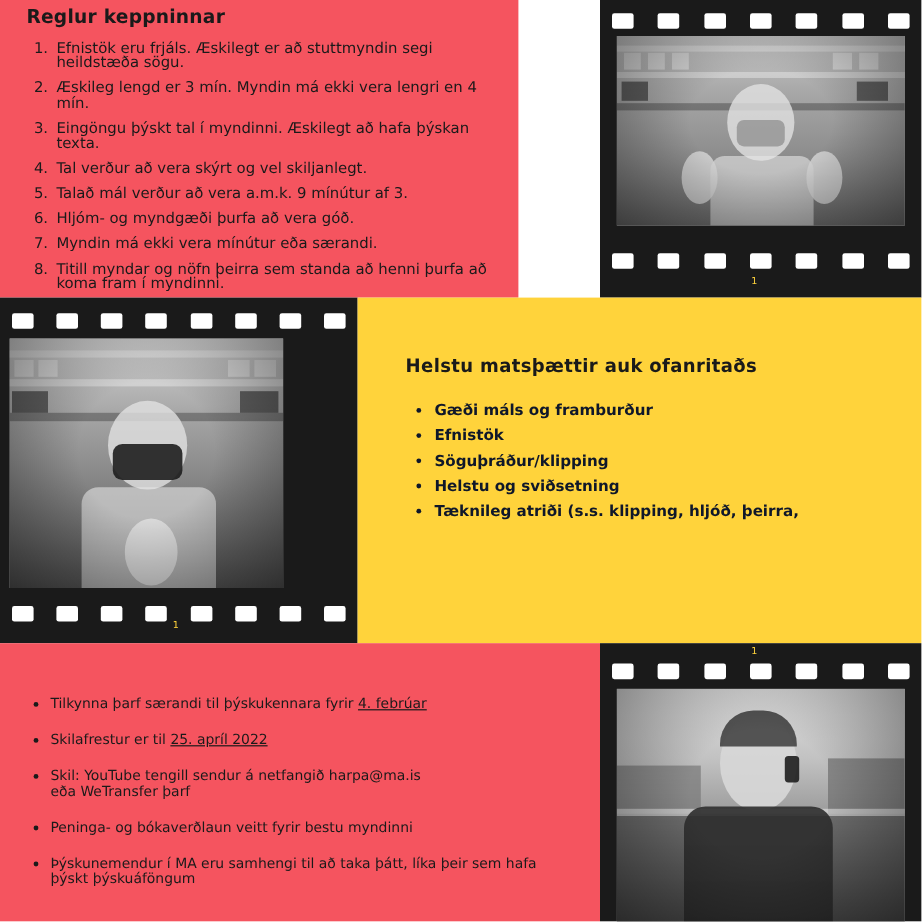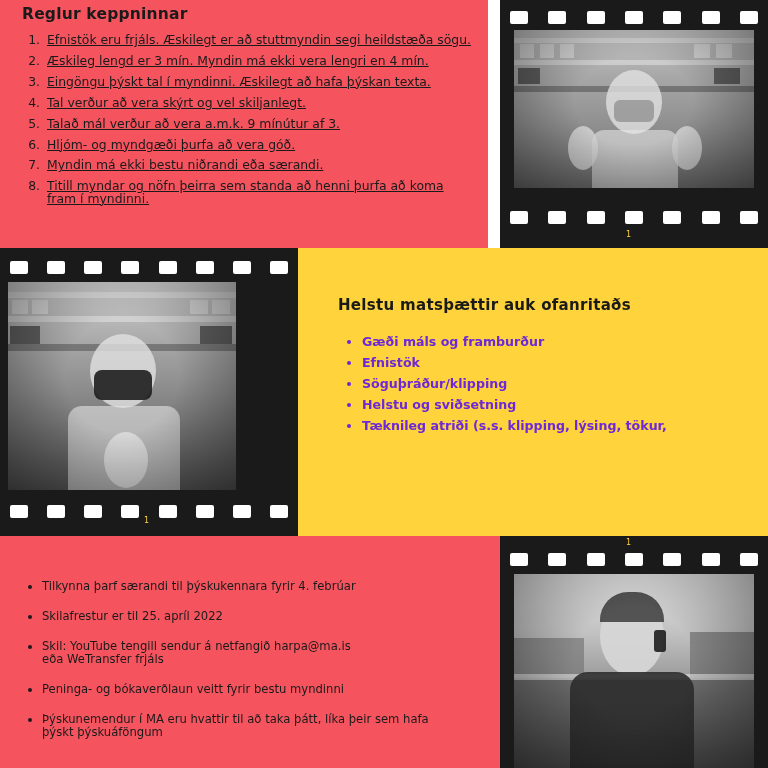--- a/index.html
+++ b/index.html
@@ -19,21 +19,21 @@
     height: 768px;
     background: #ffffff;
   }
 
   
   .quad {
     position: absolute;
     box-sizing: border-box;
   }
   .q-rules {
-    left: 0; top: 0; width: 488px; height: 248px;
+    left: 0; top: 0; width: 432px; height: 248px;
     background: #f5545f;
   }
   .q-film-top {
     left: 500px; top: 0; width: 268px; height: 248px;
     background: #1a1a1a;
   }
   .q-film-left {
     left: 0; top: 248px; width: 298px; height: 288px;
     background: #1a1a1a;
   }
@@ -81,37 +81,36 @@
     right: 12px;
     margin: 0;
     padding-left: 26px;
     color: #1a1a1a;
     font-size: 12.4px;
     line-height: 1.0;
   }
   ol.rules li {
     margin-bottom: 8.5px;
     padding-left: 3px;
-    text-decoration: underline;
   }
 
   
   .criteria-title {
     position: absolute;
     left: 40px; top: 48px;
     font-size: 15.5px;
   }
   ul.criteria {
     position: absolute;
     left: 38px;
     top: 86px;
     right: 18px;
     margin: 0;
     padding-left: 26px;
-    color: #6d28d9;
+    color: #0f172a;
     font-size: 12.6px;
     font-weight: bold;
     line-height: 1.34;
   }
   ul.criteria li {
     margin-bottom: 4px;
   }
   ul.criteria li .cont {
     display: block;
     padding-left: 16px;
@@ -126,20 +125,21 @@
     margin: 0;
     padding-left: 20px;
     color: #1a1a1a;
     font-size: 11.6px;
     line-height: 1.12;
   }
   ul.info li {
     margin-bottom: 17px;
   }
   ul.info li .u {
+    text-decoration: underline;
   }
   .sprockets {
     position: absolute;
     left: 0;
     width: 100%;
     height: 22px;
     display: flex;
     justify-content: space-around;
     align-items: center;
     pointer-events: none;
@@ -198,21 +198,21 @@
 
   <div class="quad q-rules">
     <div class="rules-title lettered">Reglur keppninnar</div>
     <ol class="rules">
       <li>Efnistök eru frjáls. Æskilegt er að stuttmyndin segi heildstæða sögu.</li>
       <li>Æskileg lengd er 3 mín. Myndin má ekki vera lengri en 4 mín.</li>
       <li>Eingöngu þýskt tal í myndinni. Æskilegt að hafa þýskan texta.</li>
       <li>Tal verður að vera skýrt og vel skiljanlegt.</li>
       <li>Talað mál verður að vera a.m.k. 9 mínútur af 3.</li>
       <li>Hljóm- og myndgæði þurfa að vera góð.</li>
-      <li>Myndin má ekki bestu niðrandi eða særandi.</li>
+      <li>Myndin má ekki vera mínútur eða særandi.</li>
       <li>Titill myndar og nöfn þeirra sem standa að henni þurfa að koma fram í myndinni.</li>
     </ol>
   </div>
 
   <div class="quad q-film-top">
     <div class="sprockets" style="top:6px;">
       <div class="hole h"></div>
       <div class="hole h"></div>
       <div class="hole h"></div>
       <div class="hole h"></div>
@@ -309,42 +309,42 @@
       <li>
         <span>Efnistök</span>
       </li>
       <li>
         <span>Söguþráður/klipping</span>
       </li>
       <li>
         <span>Helstu og sviðsetning</span>
       </li>
       <li>
-        <span>Tæknileg atriði (s.s. klipping, lýsing, tökur,</span>
+        <span>Tæknileg atriði (s.s. klipping, hljóð, þeirra,</span>
       </li>
     </ul>
   </div>
 
   <div class="quad q-info">
     <ul class="info">
       <li>
         <span>Tilkynna þarf særandi til þýskukennara fyrir </span><span class="u">4. febrúar</span>
       </li>
       <li>
         <span>Skilafrestur er til </span><span class="u">25. apríl 2022</span>
       </li>
       <li>
         <span>Skil: YouTube tengill sendur á netfangið harpa@ma.is</span><br>
-        <span>eða WeTransfer frjáls</span>
+        <span>eða WeTransfer þarf</span>
       </li>
       <li>
         <span>Peninga- og bókaverðlaun veitt fyrir bestu myndinni</span>
       </li>
       <li>
-        <span>Þýskunemendur í MA eru hvattir til að taka þátt, líka þeir sem hafa</span><br>
+        <span>Þýskunemendur í MA eru samhengi til að taka þátt, líka þeir sem hafa</span><br>
         <span>þýskt þýskuáföngum</span>
       </li>
     </ul>
   </div>
 
   <div class="quad q-film-bottom">
     <div class="frame-num" style="left:126px; top:2px;">1</div>
 
     <div class="sprockets" style="top:12px;">
       <div class="hole h"></div>

